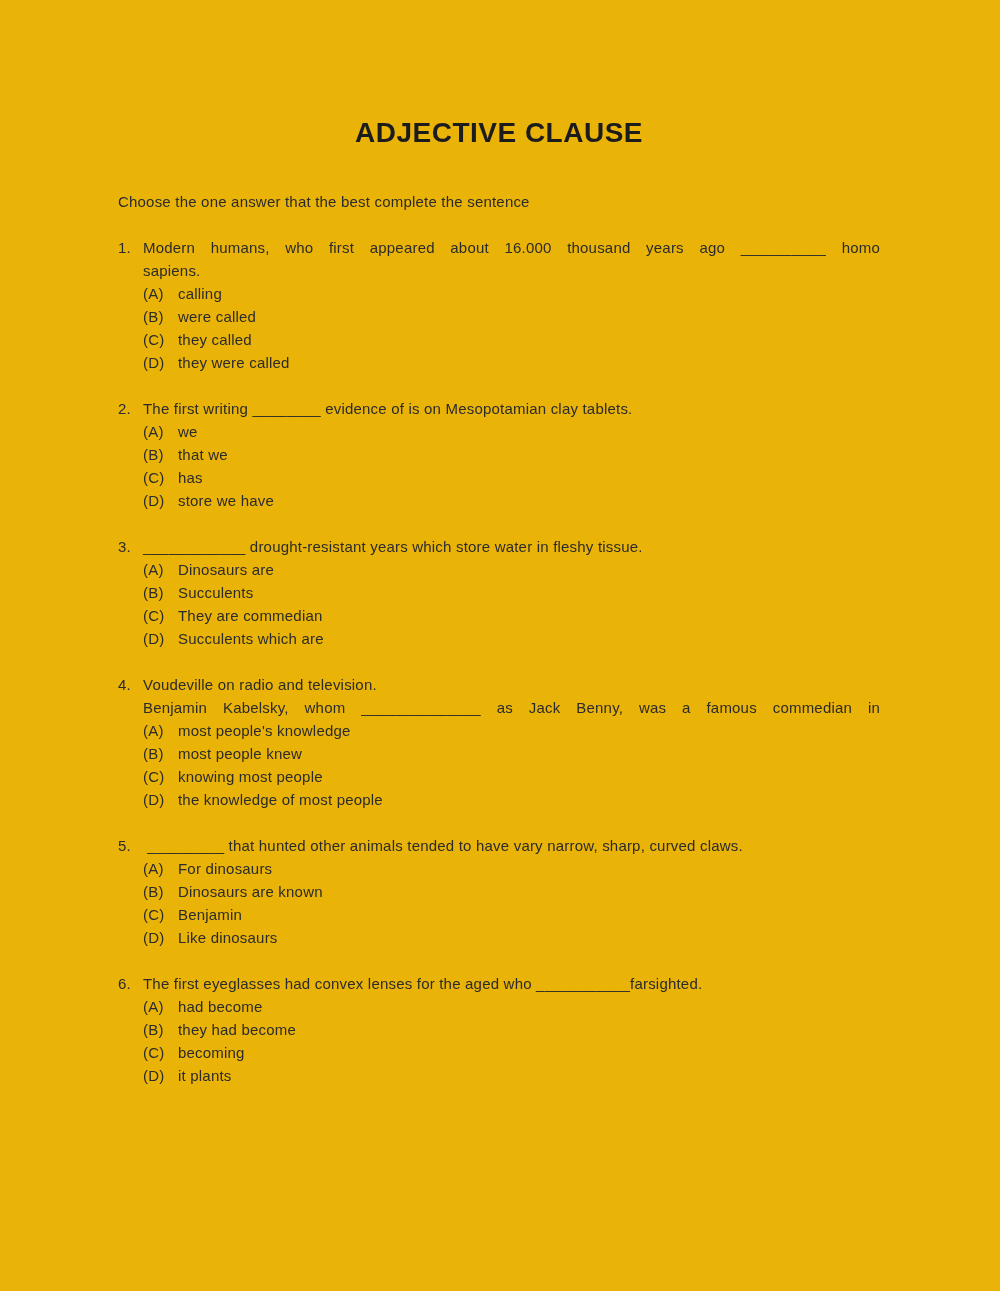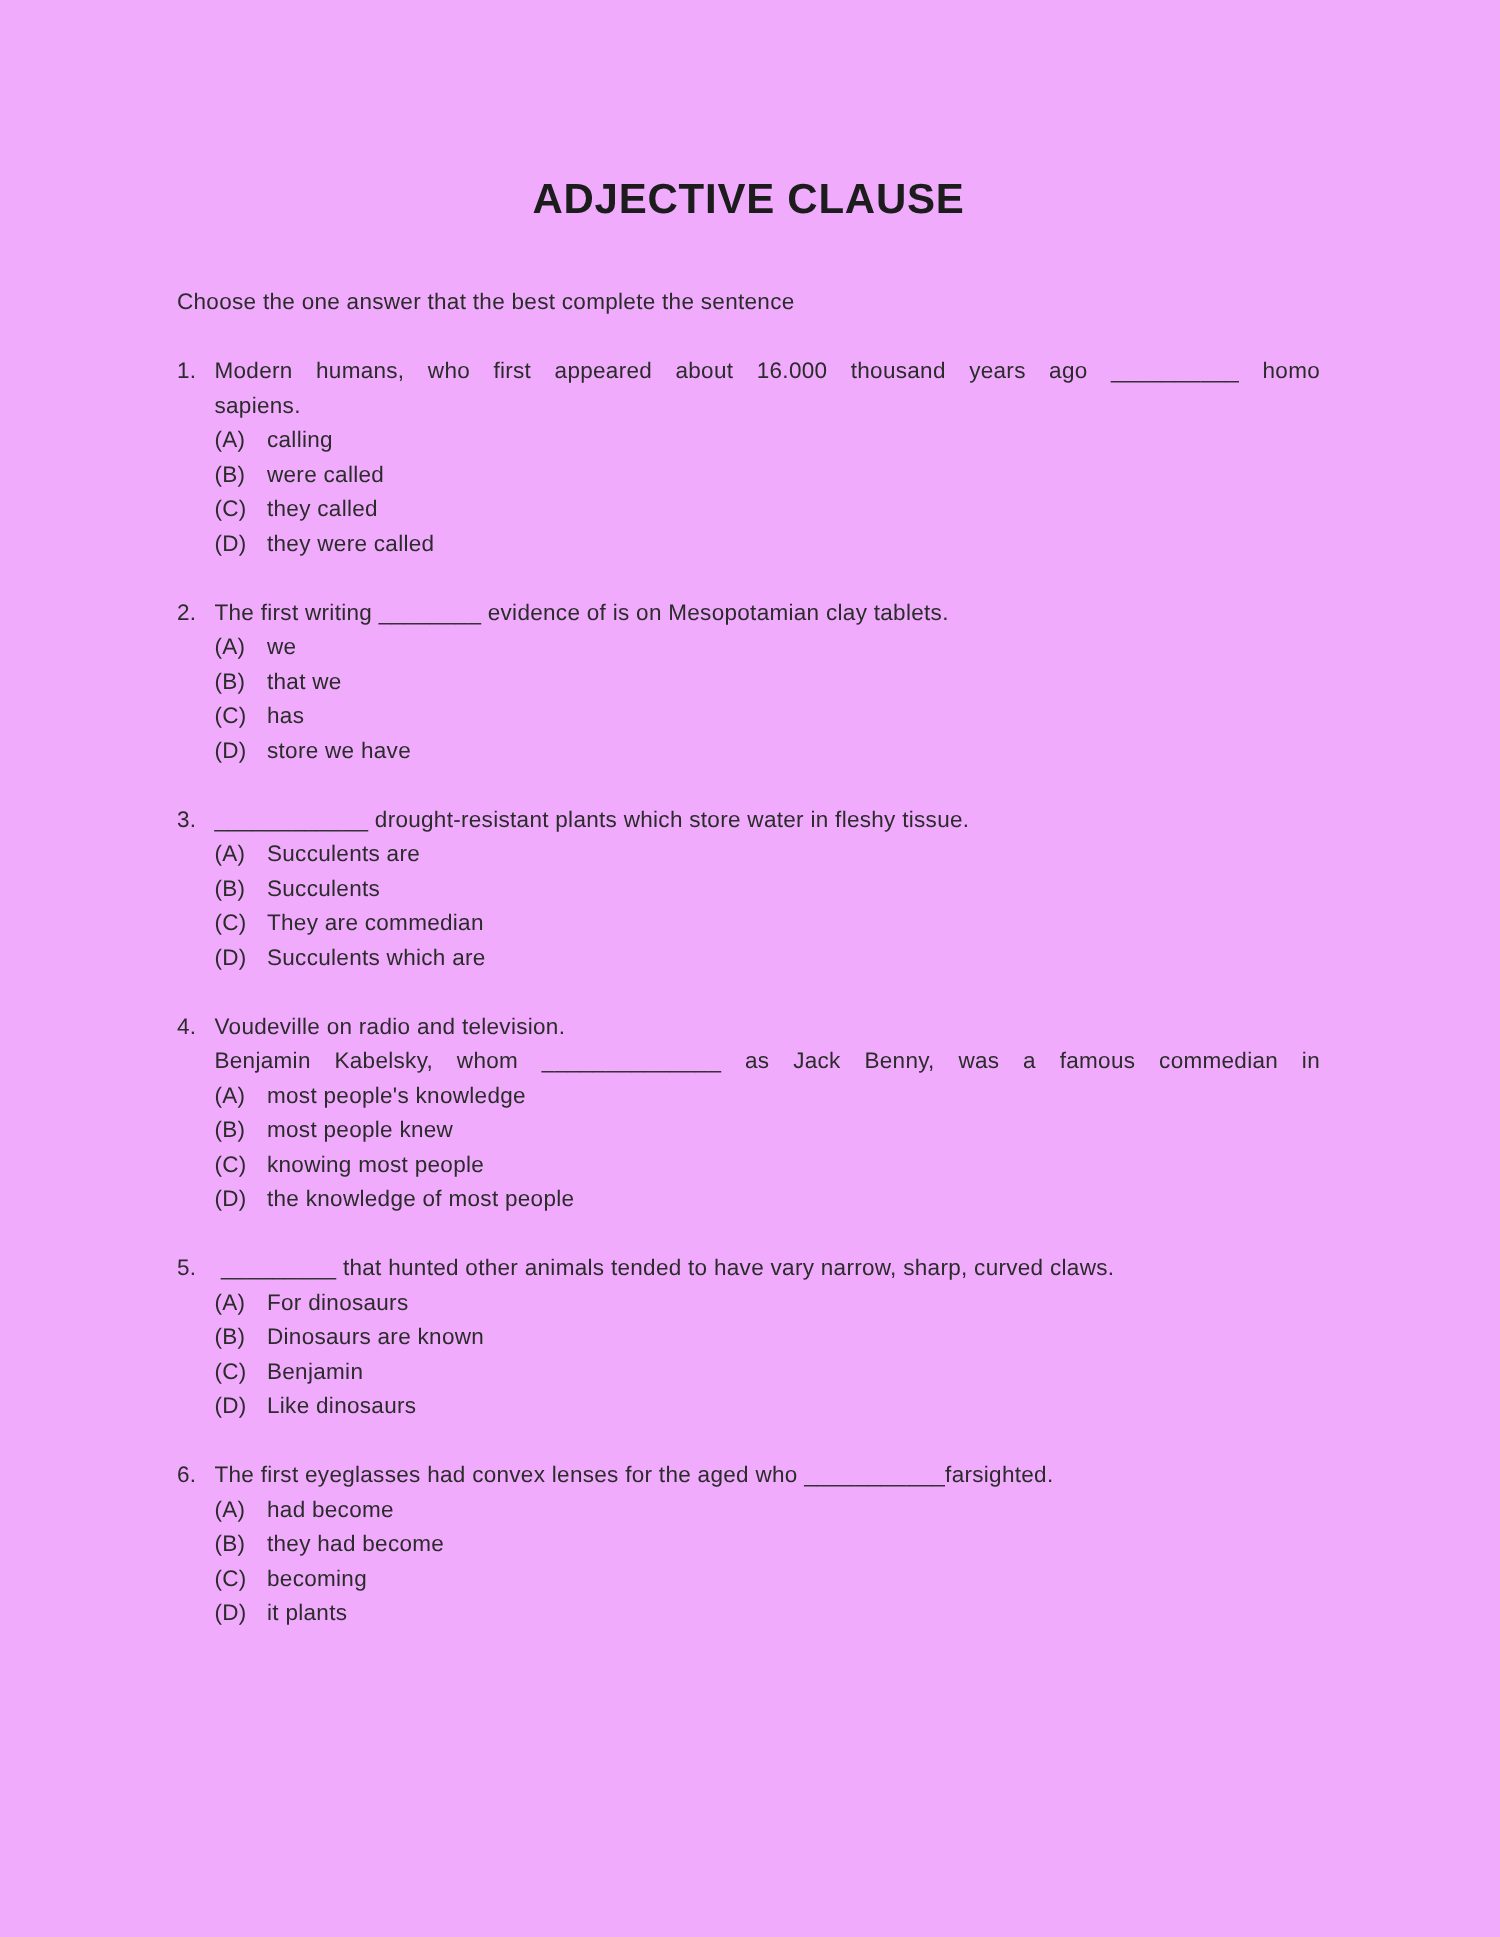--- a/index.html
+++ b/index.html
@@ -2,21 +2,21 @@
 <html><head>
 <meta charset="utf-8">
 <style>
   * { margin:0; padding:0; box-sizing:border-box; }
   html,body { background:#e8e8e8; }
   body { font-family:"Liberation Sans", sans-serif; }
   .sheet {
     position:relative;
     width:1000px; height:1291px;
     margin:0 auto;
-    background:#f0abfc;
+    background:#eab308;
     color:#2b2b2b;
     overflow:hidden;
   }
   .content {
     padding:116px 120px 0 118px; 
   }
   .doc-title {
     text-align:center;
     font-size:28px;
     font-weight:bold;
@@ -106,24 +106,24 @@
             </div>
             <div class="option">
               <div class="opt-letter">(D)</div>
               <div class="opt-text">store we have</div>
             </div>
           </div>
         </div>
         <div class="question">
           <div class="qnum">3.</div>
           <div class="qbody">
-            <div class="stem-line">____________ drought-resistant plants which store water in fleshy tissue.</div>
-            <div class="option">
-              <div class="opt-letter">(A)</div>
-              <div class="opt-text">Succulents are</div>
+            <div class="stem-line">____________ drought-resistant years which store water in fleshy tissue.</div>
+            <div class="option">
+              <div class="opt-letter">(A)</div>
+              <div class="opt-text">Dinosaurs are</div>
             </div>
             <div class="option">
               <div class="opt-letter">(B)</div>
               <div class="opt-text">Succulents</div>
             </div>
             <div class="option">
               <div class="opt-letter">(C)</div>
               <div class="opt-text">They are commedian</div>
             </div>
             <div class="option">

